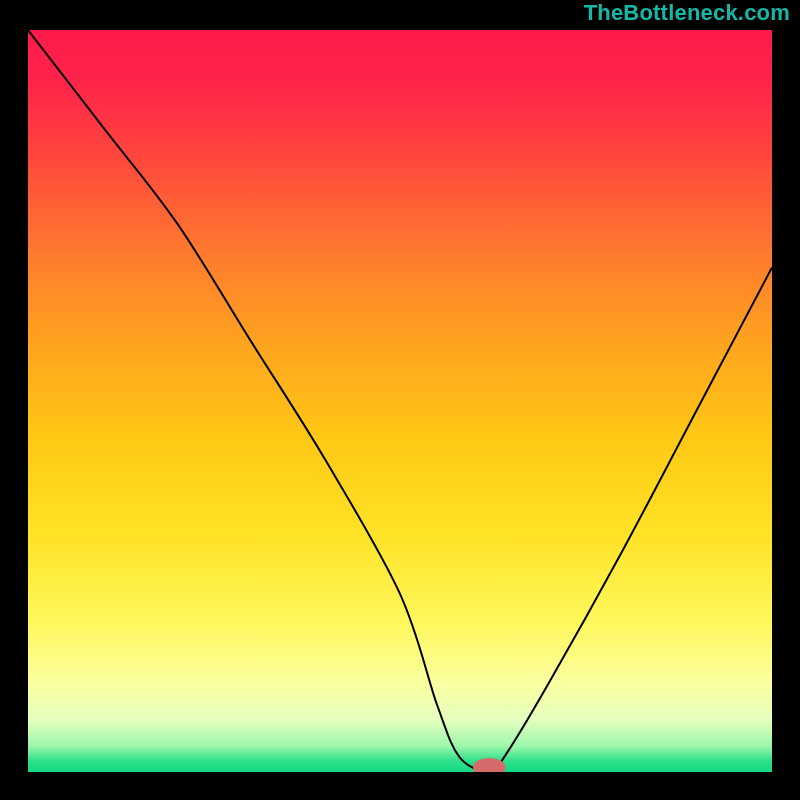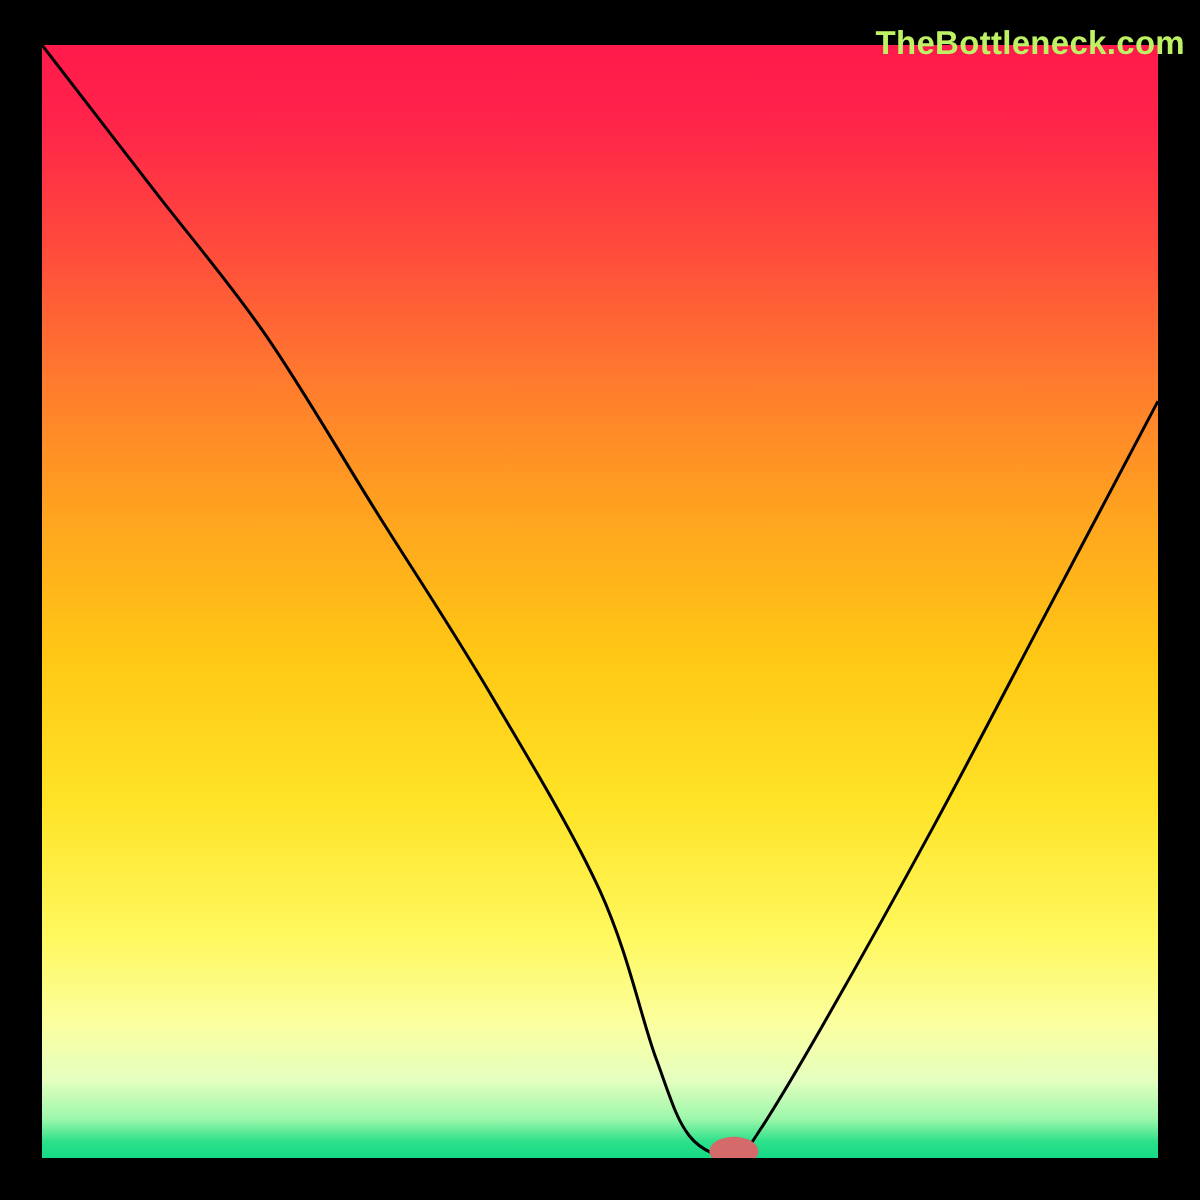--- a/index.html
+++ b/index.html
@@ -12,23 +12,23 @@
     font-family: Arial, Helvetica, sans-serif;
   }
   .frame {
     position: relative;
     width: 800px;
     height: 800px;
     background: #000;
   }
   .watermark {
     position: absolute;
-    top: 16px;
+    top: 0;
     right: 10px;
-    color: #bef264;
+    color: #14b8a6;
     font-size: 22px;
     font-weight: 600;
     letter-spacing: 0.2px;
     z-index: 10;
     text-align: center;
   }
   .plot {
     position: absolute;
     left: 28px;
     top: 30px;

